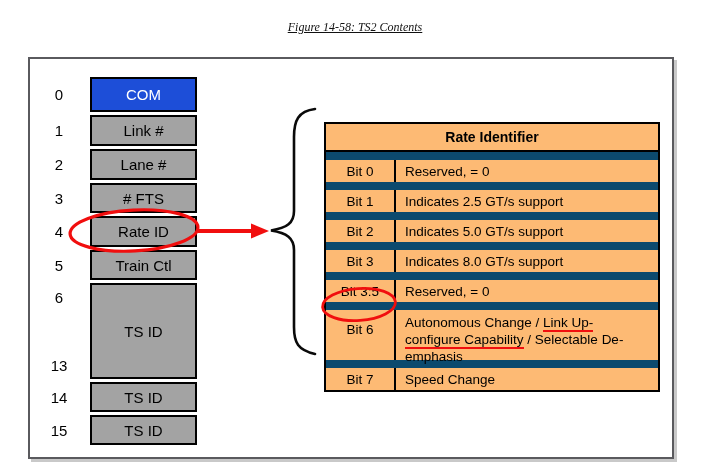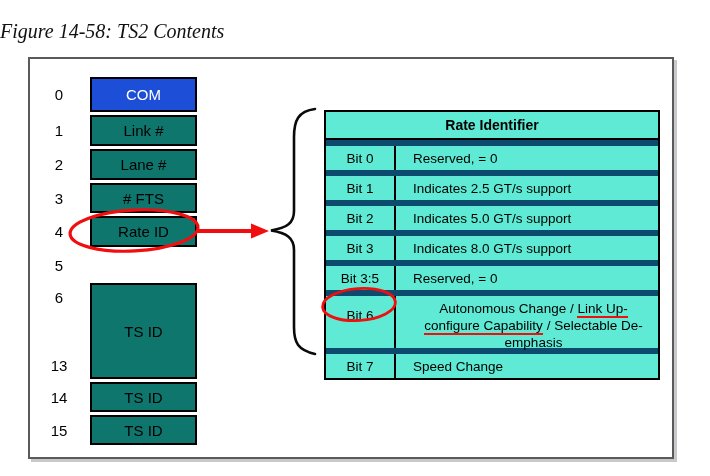--- a/index.html
+++ b/index.html
@@ -1,60 +1,60 @@
 <!DOCTYPE html>
 <html><head>
 <meta charset="utf-8">
 <style>
   html,body{margin:0;padding:0;background:#ffffff;}
   .stage{
     position:relative;width:710px;height:476px;background:#ffffff;overflow:hidden;
     font-family:"Liberation Sans", sans-serif;color:#000;
   }
   .fig-title{
-    position:absolute;top:20px;left:0;width:100%;
-    font-family:"Liberation Serif", serif;font-style:italic;font-size:20px;color:#111;
+    position:absolute;top:20px;left:0;width:100%;text-align:center;
+    font-family:"Liberation Serif", serif;font-style:italic;font-size:12px;color:#111;text-decoration:underline;
   }
   .panel{
     position:absolute;left:28px;top:57px;width:646px;height:402px;
     border:2px solid #5a5a5e;background:#fff;box-sizing:border-box;
     box-shadow:3px 3px 0 #c9c9c9;
   }
   
   .bnum{
     position:absolute;left:5px;width:48px;display:flex;align-items:center;justify-content:center;
     font-size:15px;color:#000;
   }
   .bcell{
     position:absolute;left:60px;width:107px;box-sizing:border-box;
-    border:2px solid #000;background:#0f766e;
+    border:2px solid #000;background:#a3a3a3;
     display:flex;align-items:center;justify-content:center;
     font-size:15px;color:#000;
   }
   .bcell.com{background:#1d4ed8;color:#fff;}
   
   .rtable{
-    position:absolute;left:294px;top:51px;width:336px;box-sizing:border-box;
-    border:2px solid #000;background:#5eead4;
+    position:absolute;left:294px;top:63px;width:336px;box-sizing:border-box;
+    border:2px solid #000;background:#fdba74;
   }
   .rheader{
     height:28px;box-sizing:border-box;border-bottom:2px solid #000;
     display:flex;align-items:center;justify-content:center;
     font-size:14px;font-weight:bold;
   }
-  .trow{display:flex;border-top:6px solid #0c4a6e;box-sizing:border-box;height:30px;text-align:center;}
+  .trow{display:flex;border-top:8px solid #0c4a6e;box-sizing:border-box;height:30px;}
   .trow:first-of-type{border-top:none;}
   .trow.tall{height:58px;}
   .tbit{
     width:70px;box-sizing:border-box;border-right:2px solid #000;flex:0 0 70px;
     display:flex;align-items:center;justify-content:center;font-size:13.5px;
   }
   .trow.tall .tbit{align-items:flex-start;padding-top:12px;}
   .tdesc{
-    flex:1;display:flex;align-items:center;padding-left:17px;padding-right:4px;
+    flex:1;display:flex;align-items:center;padding-left:9px;padding-right:4px;
     font-size:13.5px;box-sizing:border-box;
   }
   .trow.tall .tdesc{display:block;line-height:17px;padding-top:4px;}
   .ru{box-shadow:0 2px 0 0 #F10E0E;}
   
   .overlay{position:absolute;left:0;top:0;width:646px;height:402px;pointer-events:none;}
 </style>
 </head>
 <body>
 
@@ -73,20 +73,21 @@
     <div class="bnum" style="top:228px;height:20px;">6</div>
     <div class="bnum" style="top:296px;height:20px;">13</div>
     <div class="bnum" style="top:323px;height:30px;">14</div>
     <div class="bnum" style="top:356px;height:30px;">15</div>
 
     <div class="bcell com" style="top:18px;height:35px;">COM</div>
     <div class="bcell" style="top:56px;height:31px;">Link #</div>
     <div class="bcell" style="top:90px;height:31px;">Lane #</div>
     <div class="bcell" style="top:124px;height:30px;"># FTS</div>
     <div class="bcell" style="top:157px;height:31px;">Rate ID</div>
+    <div class="bcell" style="top:191px;height:30px;">Train Ctl</div>
     <div class="bcell" style="top:224px;height:96px;">TS ID</div>
     <div class="bcell" style="top:323px;height:30px;">TS ID</div>
     <div class="bcell" style="top:356px;height:30px;">TS ID</div>
 
     <div class="rtable">
       <div class="rheader">Rate Identifier</div>
 
       <div class="trow">
         <div class="tbit">Bit 0</div>
         <div class="tdesc">Reserved, = 0</div>

